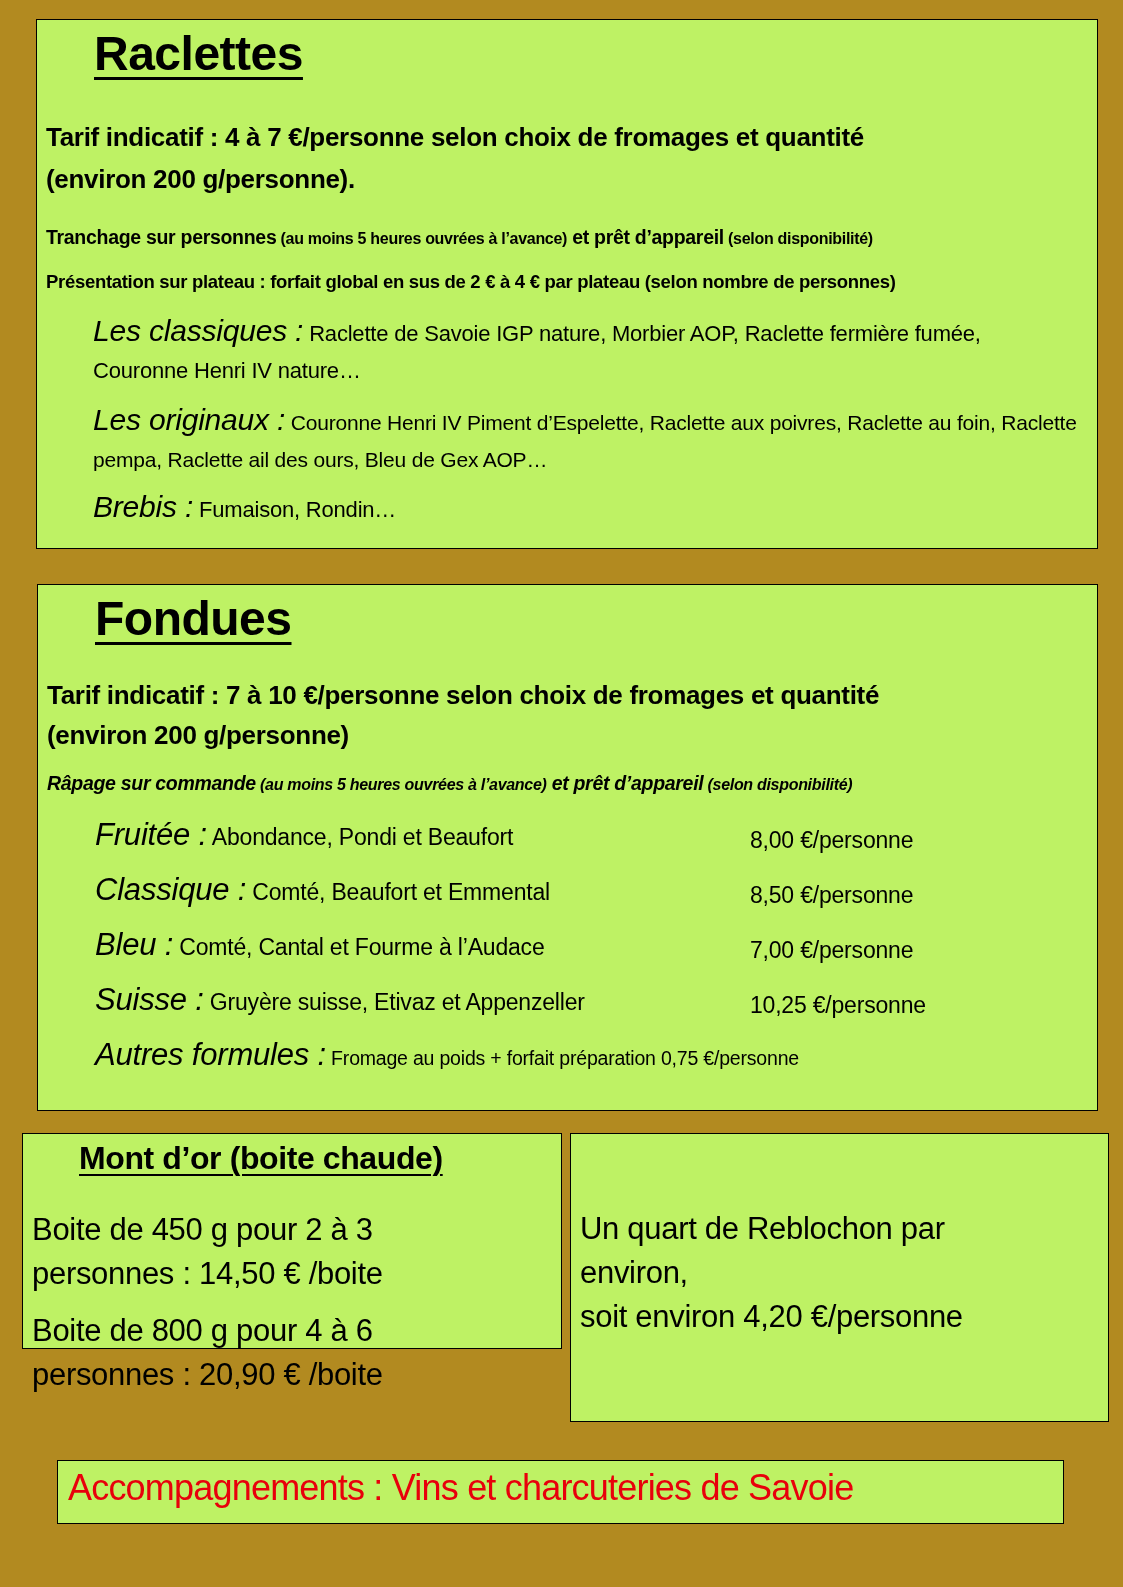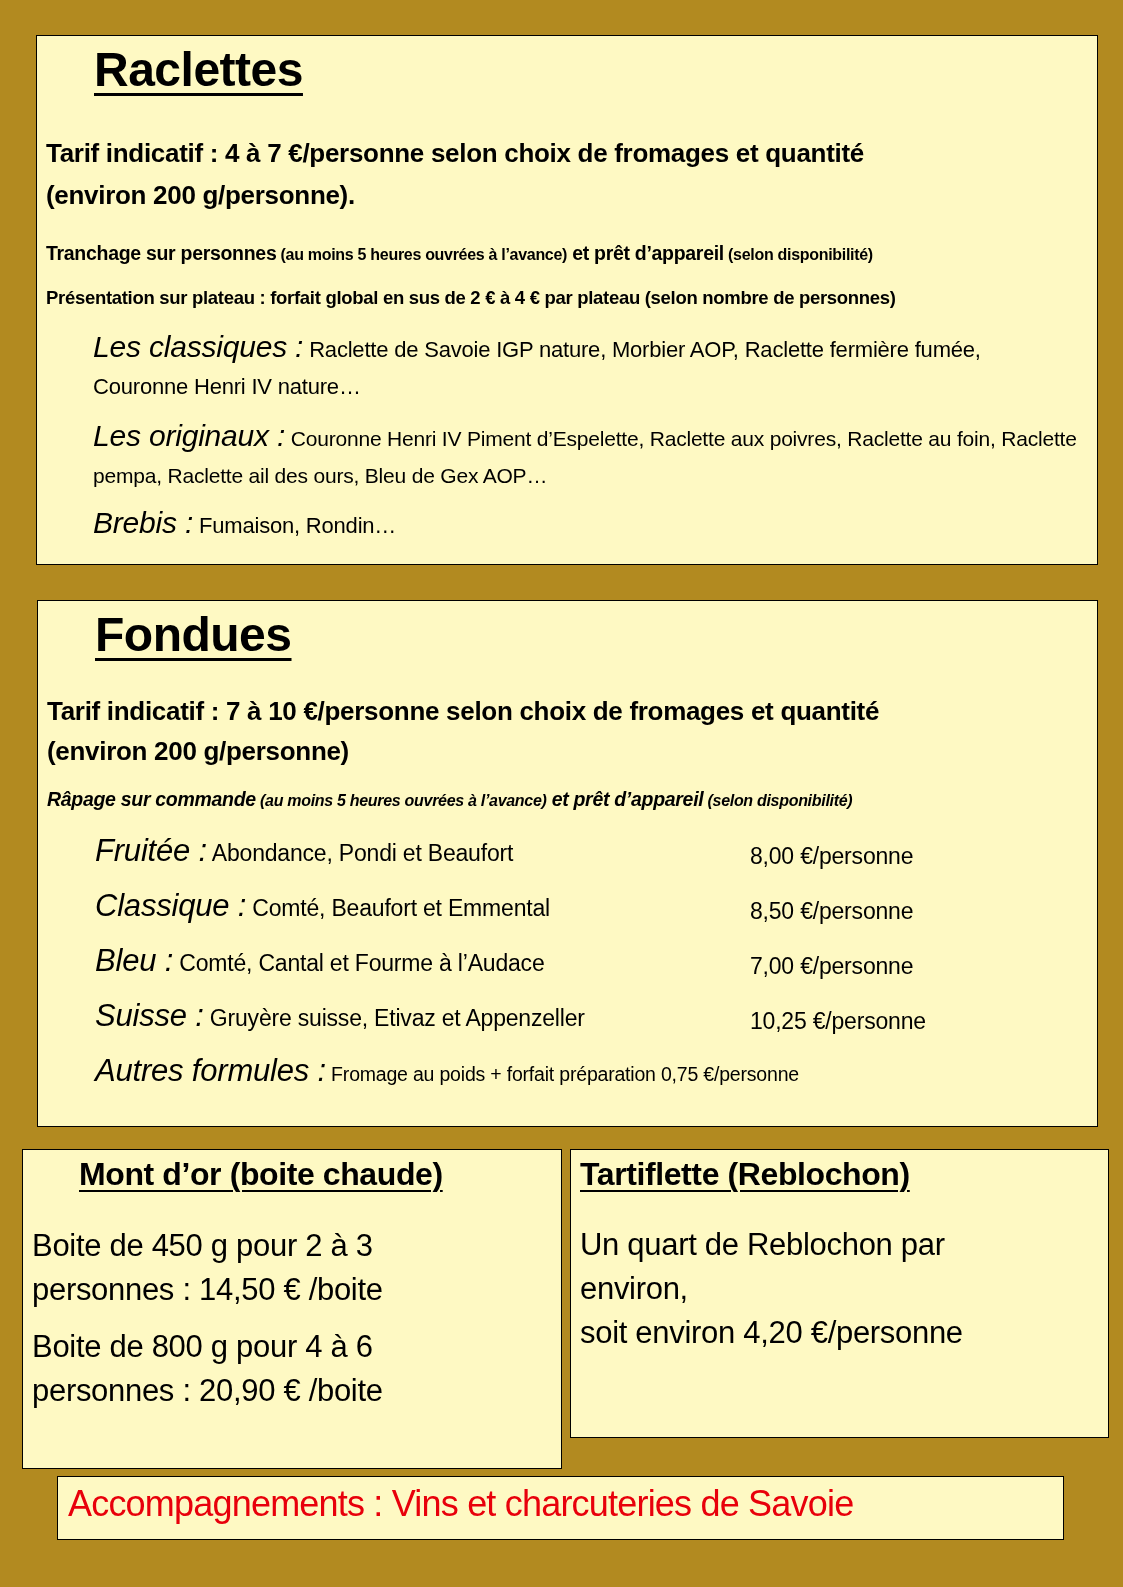--- a/index.html
+++ b/index.html
@@ -10,24 +10,23 @@
       width: 1123px;
       height: 1587px;
       background: #b28a20;
       position: relative;
       overflow: hidden;
       font-family: "Liberation Sans", "DejaVu Sans", sans-serif;
       color: #000;
     }
     .box {
       position: absolute;
-      background: #fef9c3;
+      background: #bef264;
       border: 1.5px solid #000;
       box-sizing: border-box;
-      margin-top: 16px;
     }
     .title-big {
       font-weight: bold;
       text-decoration: underline;
       text-decoration-thickness: 3px;
       text-underline-offset: 7px;
       font-size: 48px;
       position: absolute;
       white-space: nowrap;
       letter-spacing: -0.5px;
@@ -162,34 +161,33 @@
   </div>
   <div class="fon-row" style="top:397px;">
     <span class="lbl">Suisse :</span><span class="txt"> Gruyère suisse, Etivaz et Appenzeller</span>
     <span class="price">10,25 €/personne</span>
   </div>
   <div class="fon-row" style="top:452px;">
     <span class="lbl">Autres formules :</span><span class="txt small"> Fromage au poids + forfait préparation 0,75 €/personne</span>
   </div>
 </section>
 
-<section class="box" style="left:22px; top:1133px; width:540px; height:320px;">
+<section class="box" style="left:22px; top:1133px; width:540px; height:216px;">
   <h2 class="sub-title" style="left:56px; top:6px; margin:0;">Mont d’or (boite chaude)</h2>
   <div class="big-text" style="left:9px; top:74px;">
     <div>Boite de 450 g pour 2 à 3</div>
     <div>personnes : 14,50 € /boite</div>
   </div>
   <div class="big-text" style="left:9px; top:175px;">
     <div>Boite de 800 g pour 4 à 6</div>
     <div>personnes : 20,90 € /boite</div>
   </div>
 </section>
 
 <section class="box" style="left:570px; top:1133px; width:539px; height:289px;">
-  <h2 class="sub-title" style="left:9px; top:6px; margin:0;">Tartiflette (Reblochon)</h2>
   <div class="big-text" style="left:9px; top:73px;">
     <div>Un quart de Reblochon par</div>
     <div>environ,</div>
     <div>soit environ 4,20 €/personne</div>
   </div>
 </section>
 
 <section class="box" style="left:57px; top:1460px; width:1007px; height:64px;">
   <div class="accomp">Accompagnements : Vins et charcuteries de Savoie</div>
 </section>

